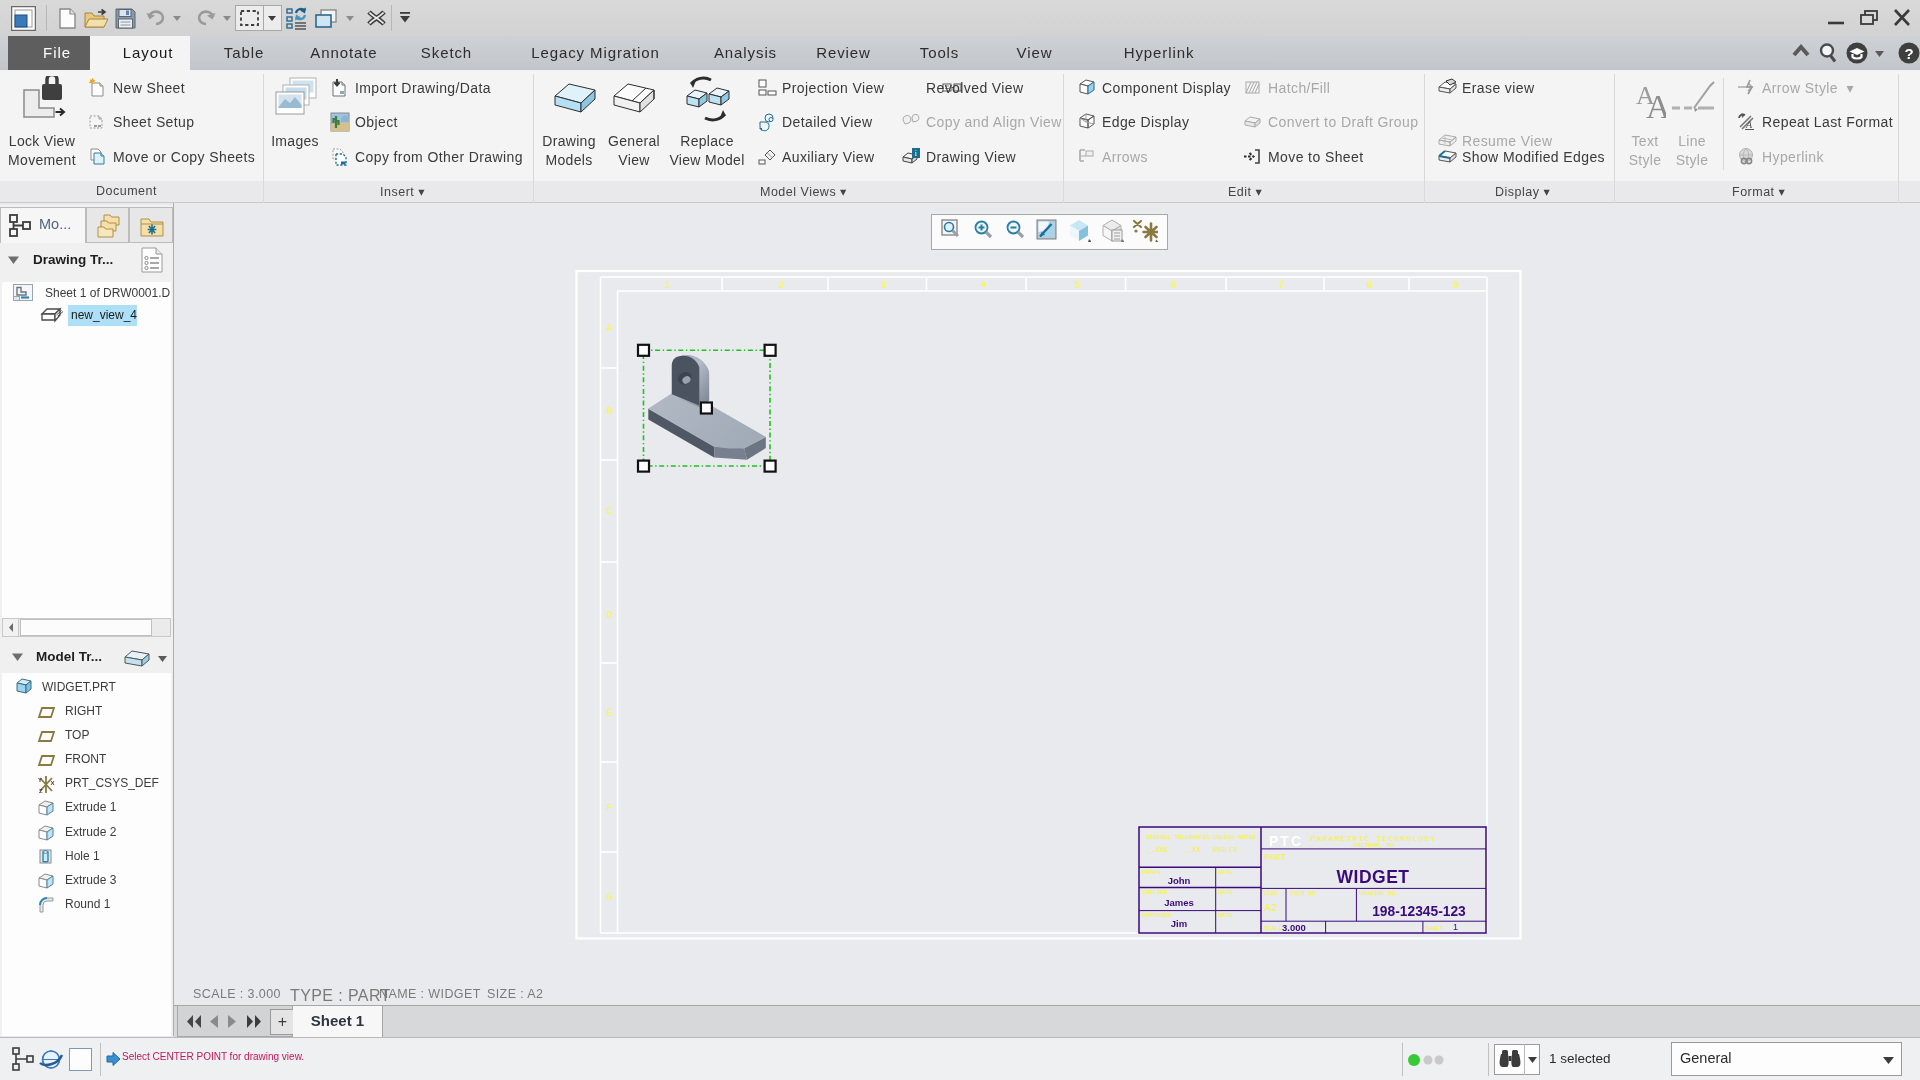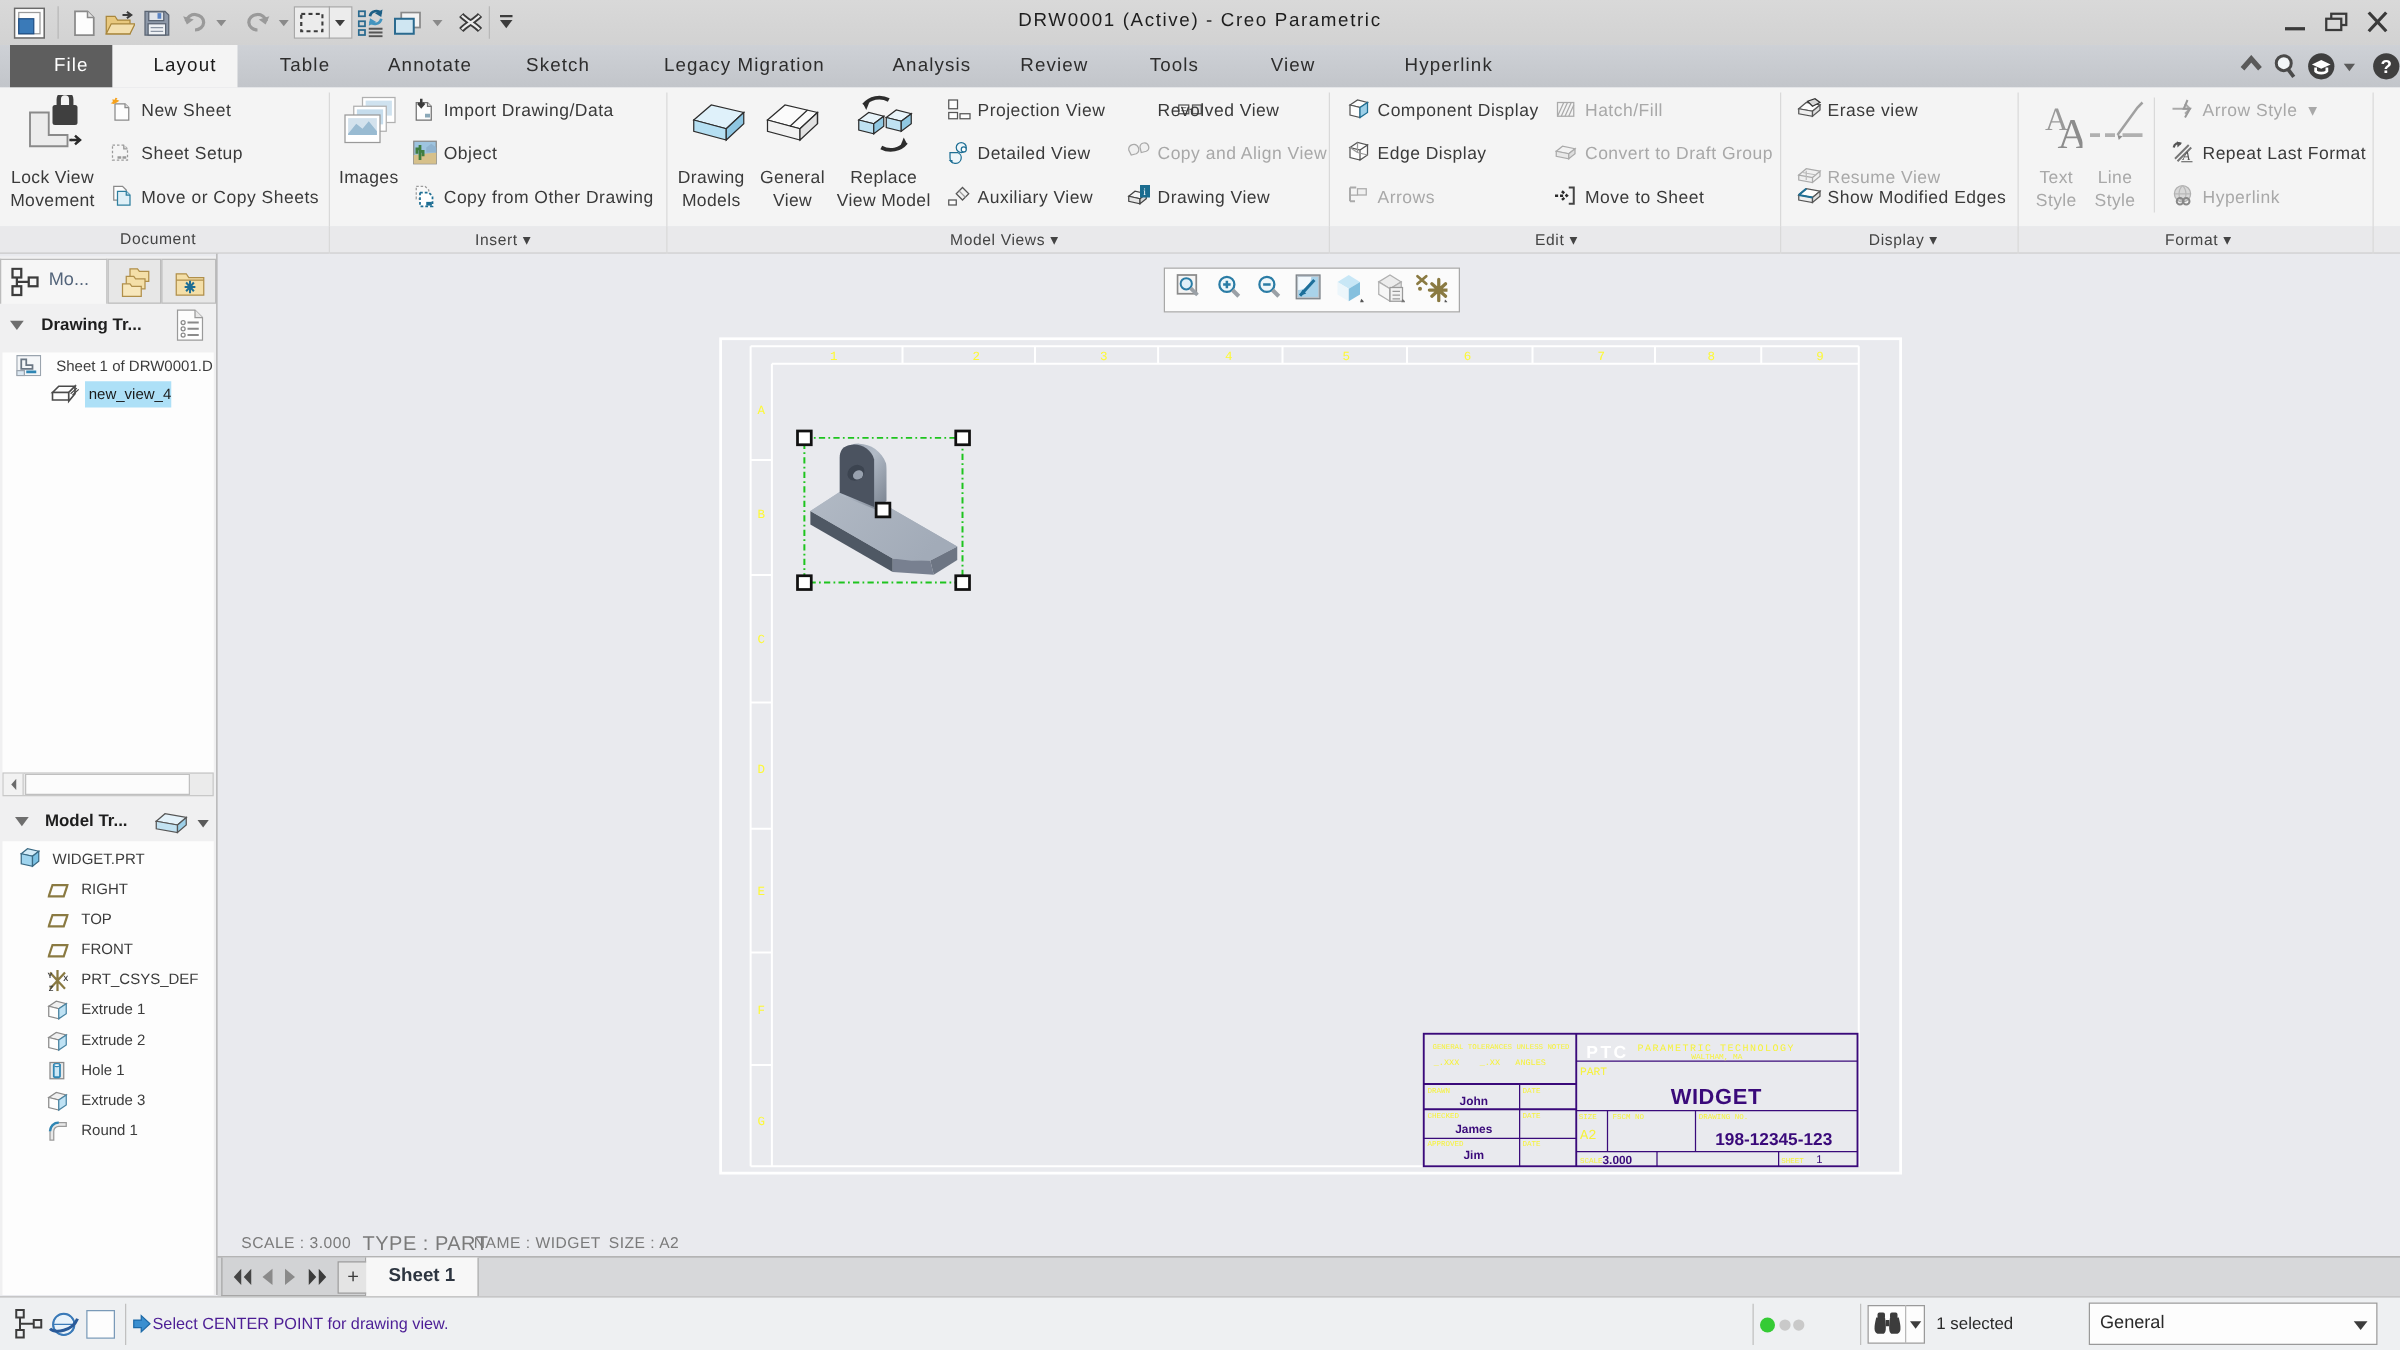--- a/index.html
+++ b/index.html
@@ -49,21 +49,20 @@
 
 #sheetbar { position:absolute; left:174px; top:1005px; width:1746px; height:32px; background:#d7d8da; border-top:1px solid #a6a6a6; }
 
 #statusbar { position:absolute; left:0; top:1037px; width:1920px; height:43px; background:#eef0f2; border-top:1px solid #b9b9b9; }
 </style>
 </head>
 <body>
 <div id="app">
 
 <div id="titlebar">
-  <div id="title-text">DRW0001 (Active) - Creo Parametric</div>
 
   <svg class="icon" style="left:11px;top:6px;" width="25" height="25" viewBox="0 0 25 25">
     <rect x="0.5" y="0.5" width="24" height="24" fill="#fdfdfd" stroke="#6a6a6a" stroke-width="1.5"></rect>
     <rect x="4" y="4" width="17" height="17" fill="none" stroke="#9a9a9a"></rect>
     <rect x="4" y="9" width="12" height="12" fill="#3a7ab8" stroke="#1e4f86"></rect>
   </svg>
   <div class="abs" style="left:46px;top:5px;width:1px;height:26px;background:#b8b8b8;"></div>
 
   <svg class="icon" style="left:58px;top:8px;" width="19" height="21" viewBox="0 0 19 21">
     <path d="M2 1 L12 1 L17 6 L17 20 L2 20 Z" fill="#fdfdfd" stroke="#8a8a8a" stroke-width="1.4"></path>
@@ -792,21 +791,21 @@
   <svg class="icon" style="left:38px;top:9px;" width="26" height="25" viewBox="0 0 26 25">
     <circle cx="13" cy="12.5" r="8.5" fill="#e8f2fa" stroke="#3a7ab8" stroke-width="1.6"></circle>
     <path d="M13 4 A8.5 8.5 0 0 1 13 21 M13 4 A8.5 8.5 0 0 0 13 21 M4.5 12.5 L21.5 12.5" stroke="#3a7ab8" fill="none"></path>
     <path d="M2 16 C6 20 20 18 24 8" stroke="#2a5a98" stroke-width="2.4" fill="none"></path>
   </svg>
   <div class="abs" style="left:69px;top:10px;width:23px;height:23px;background:#fdfdfd;border:1.6px solid #7a9ab8;"></div>
   <div class="abs" style="left:100px;top:5px;width:1px;height:33px;background:#c0c0c0;"></div>
   <svg class="icon" style="left:106px;top:13px;" width="15" height="16" viewBox="0 0 15 16">
         <path d="M1 5 L7 5 L7 1.5 L14 8 L7 14.5 L7 11 L1 11 Z" fill="#3a8fd0" stroke="#1d6aa8"></path>
       </svg>
-  <div class="abs" style="left:122px;top:13px;font-size:13px;color:#4c1d95;">Select CENTER POINT for drawing view.</div>
+  <div class="abs" style="left:122px;top:13px;font-size:10px;color:#be185d;">Select CENTER POINT for drawing view.</div>
   <div class="abs" style="left:1402px;top:5px;width:1px;height:33px;background:#c0c0c0;"></div>
   <div class="abs" style="left:1407px;top:1055px;"></div>
   <svg class="icon" style="left:1407px;top:15px;" width="45" height="14" viewBox="0 0 45 14">
     <circle cx="7" cy="7" r="6" fill="#35cb35"></circle>
     <circle cx="21" cy="7" r="4.5" fill="#c9c9c9"></circle>
     <circle cx="32" cy="7" r="4.5" fill="#c9c9c9"></circle>
   </svg>
   <div class="abs" style="left:1488px;top:5px;width:1px;height:33px;background:#c0c0c0;"></div>
   <div class="abs" style="left:1494px;top:6px;width:46px;height:31px;background:#fdfdfd;border:1px solid #9a9a9a;"></div>
   <svg class="icon" style="left:1498px;top:10px;" width="24" height="22" viewBox="0 0 24 22">

